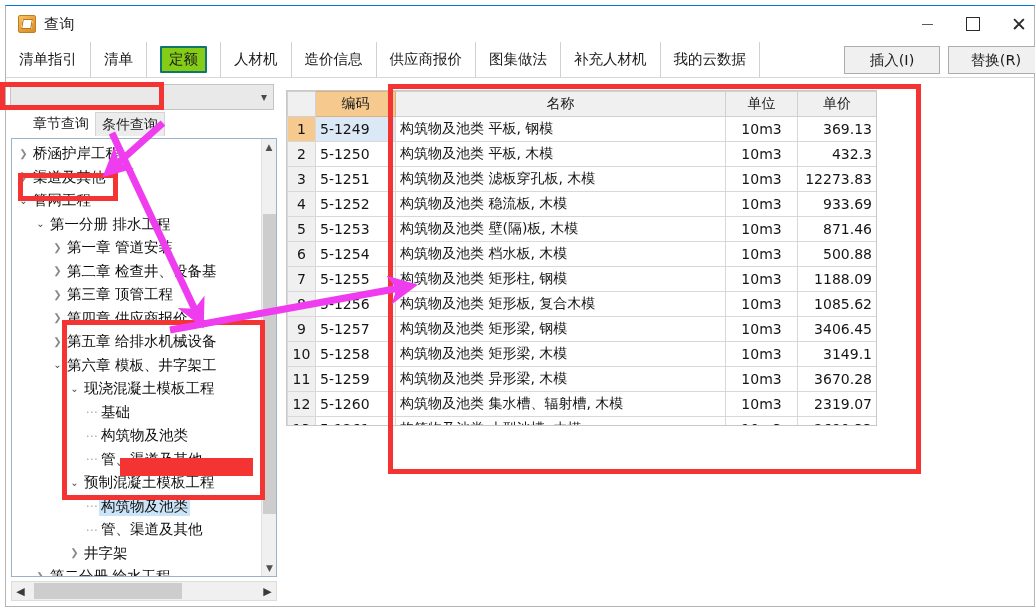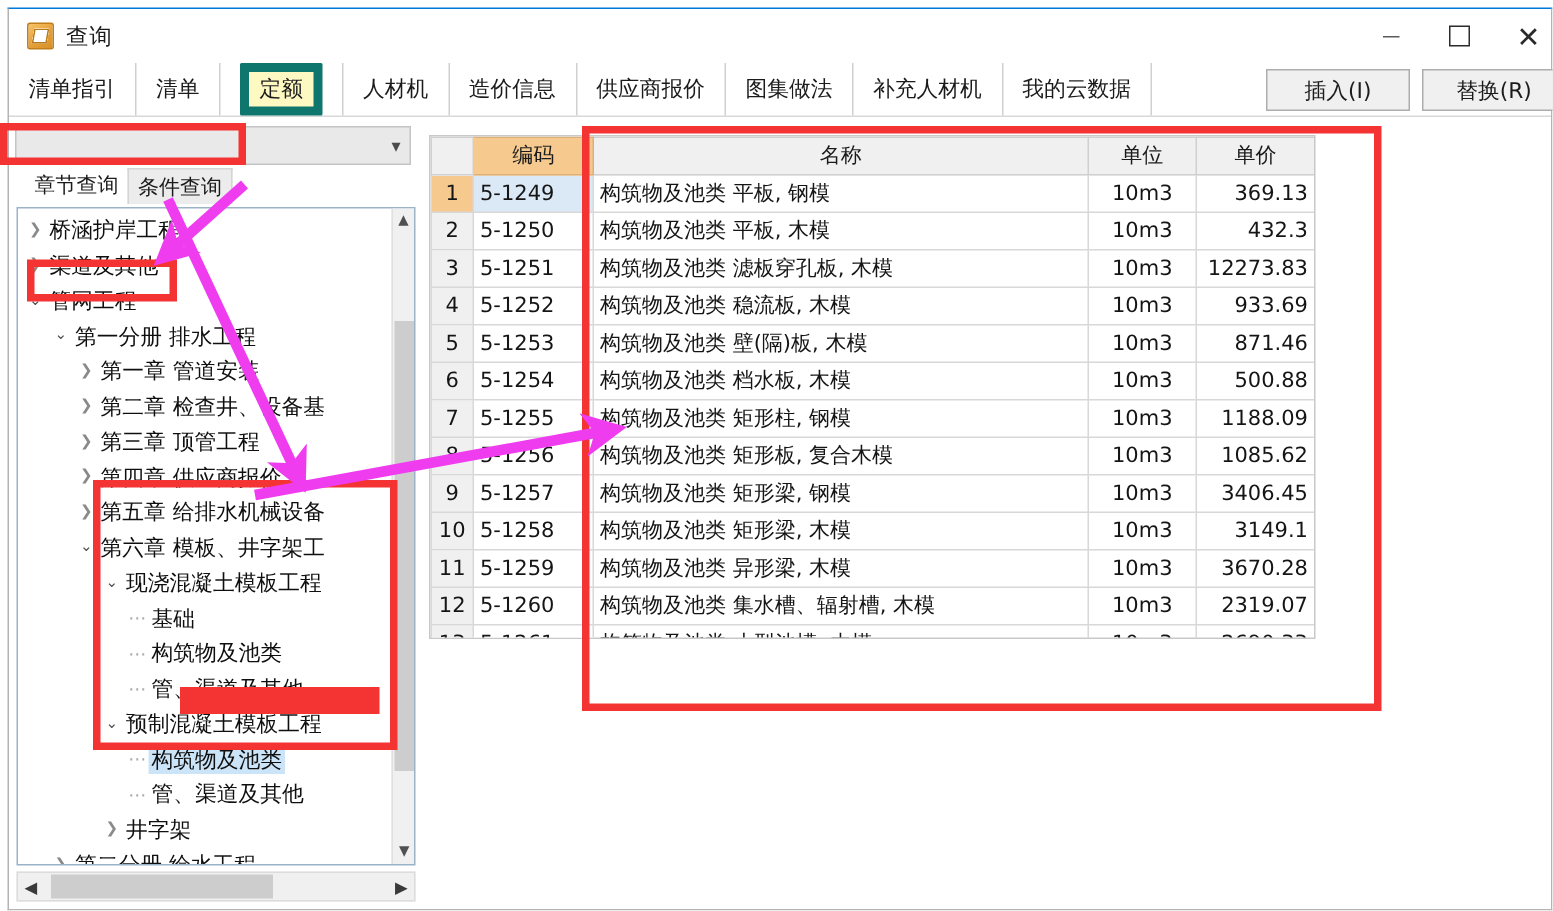--- a/index.html
+++ b/index.html
@@ -60,21 +60,21 @@
   .tab {
     display: flex; align-items: center; justify-content: flex-start;
     padding: 0 13px; font-size: 14.5px; color: #1b1b1b;
     border-right: 1px solid #d0d0d0;
     white-space: nowrap;
   }
   .tab.active {
     position: relative;
   }
   .tab.active .tab-inner {
-    border: 6px solid #0f766e; background: #fef9c3;
+    border: 2px solid #0f766e; background: #84cc16;
     padding: 2px 7px; border-radius: 1px;
   }
   .toolbtns {
     position: absolute; right: -10px; top: 40px;
     display: flex; gap: 0px;
   }
   .toolbtn {
     height: 28px; min-width: 96px; padding: 0 16px;
     background: #f0f0f0; border: 1px solid #adadad;
     font-size: 14.5px; color: #1b1b1b;
@@ -89,21 +89,21 @@
     background: #e9e9e9; border: 1px solid #c4c4c4;
     display: flex; align-items: center;
     font-size: 14px; color: #1b1b1b;
   }
   .combo-text { padding-left: 4px; white-space: nowrap; overflow: hidden; }
   .combo-arrow {
     position: absolute; right: 6px; top: 0; height: 100%;
     display: flex; align-items: center; color: #4a4a4a; font-size: 12px;
   }
   .subtabs {
-    position: absolute; left: 10px; top: 34px; height: 24px;
+    position: absolute; left: 20px; top: 34px; height: 24px;
     display: flex; align-items: stretch; font-size: 14px;
   }
   .subtab {
     padding: 0 6px; display: flex; align-items: center; color: #1b1b1b;
     background: #fff;
   }
   .subtab.inactive { background: #ececec; border: 1px solid #d4d4d4; border-bottom: none; }
 
   .treebox {
     position: absolute; left: 4px; top: 60px; right: 6px; bottom: 28px;

